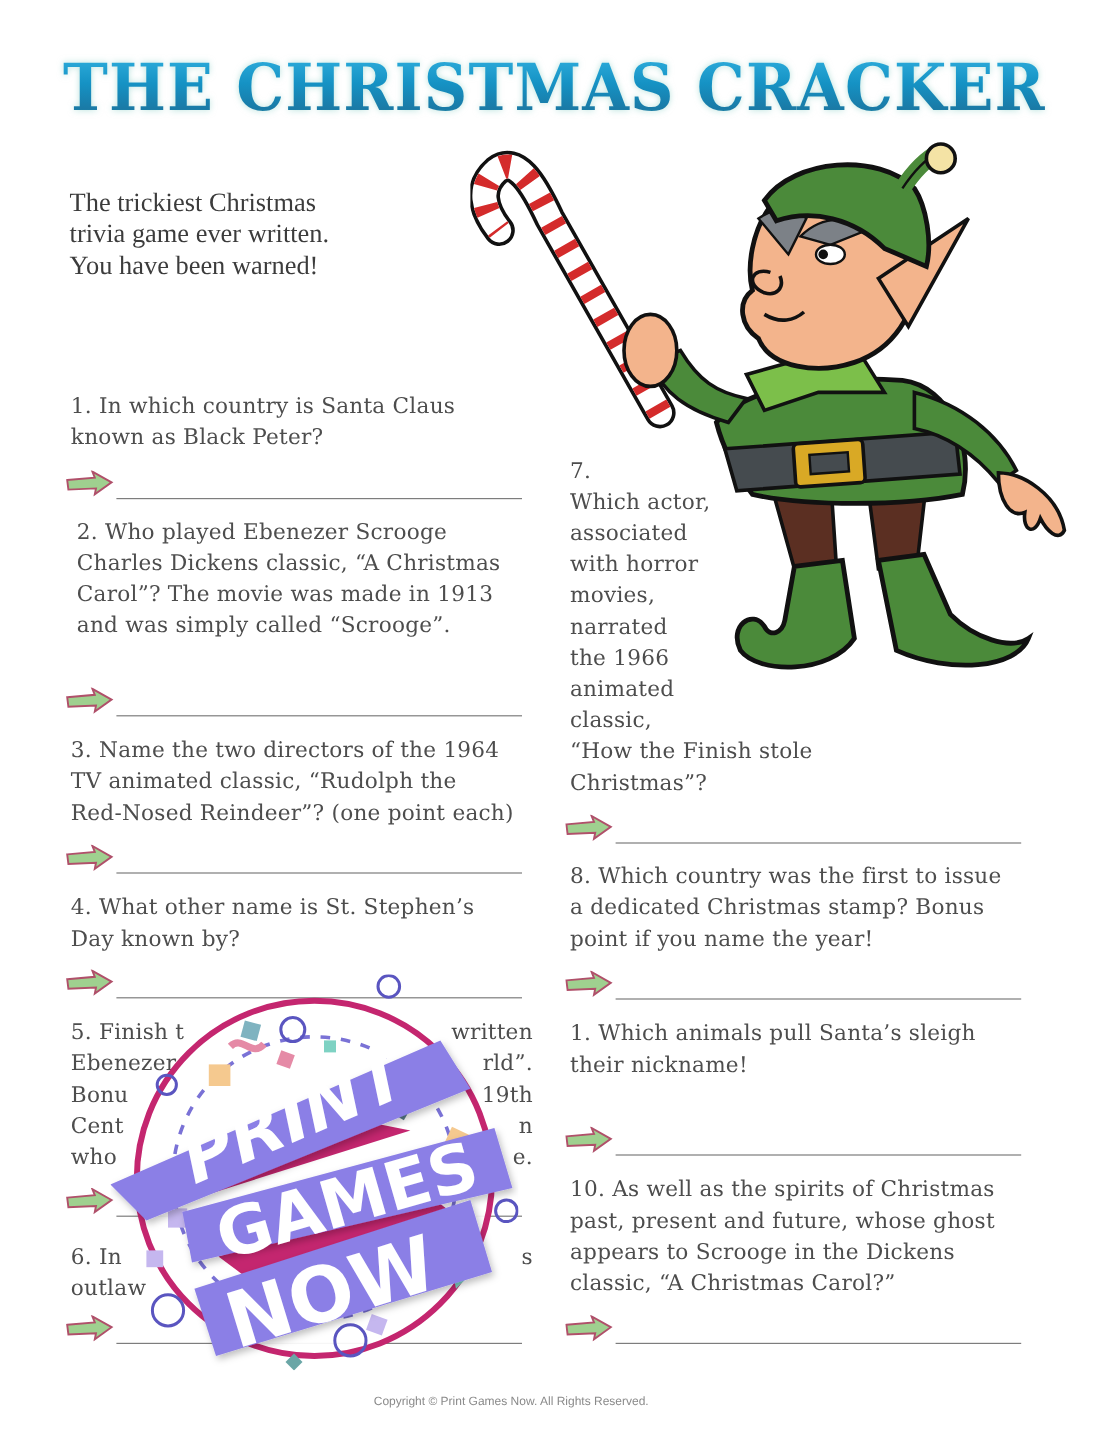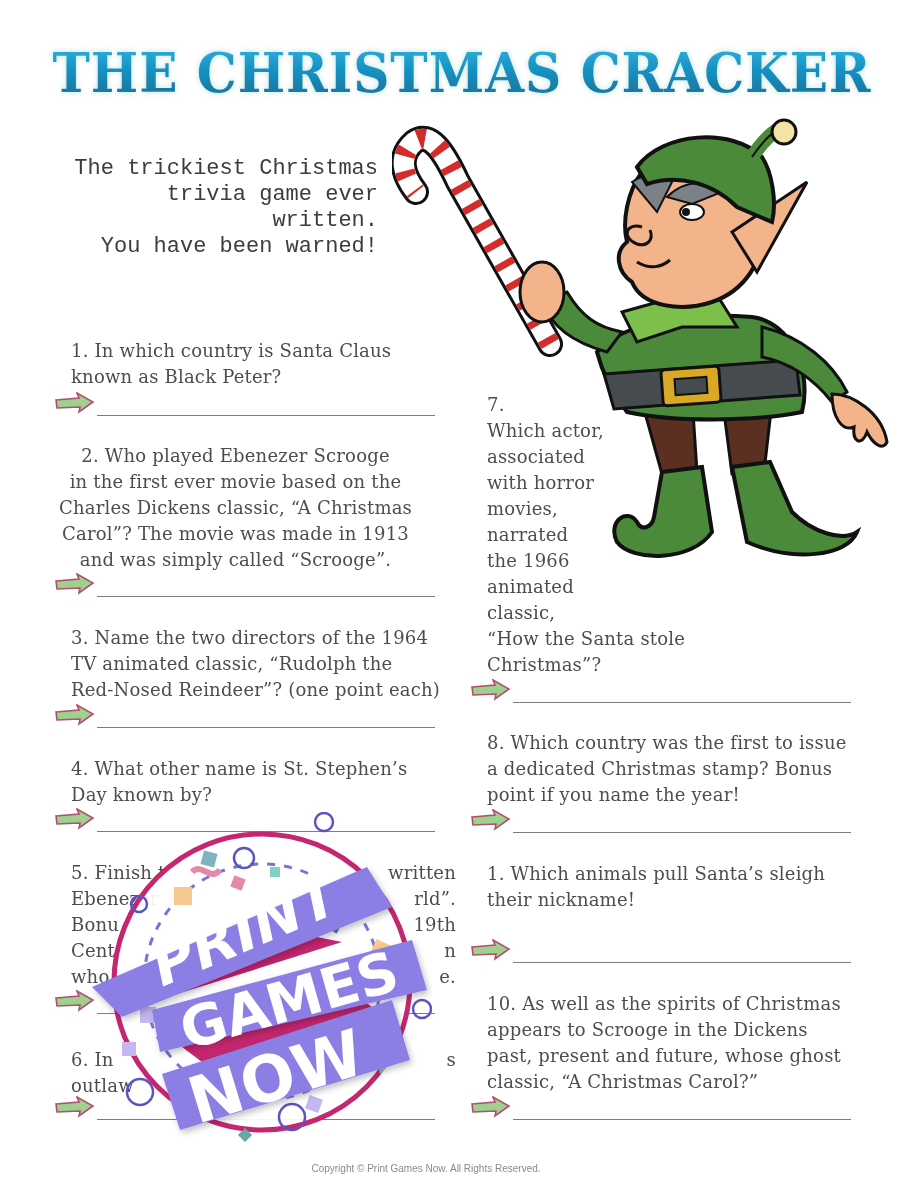--- a/index.html
+++ b/index.html
@@ -14,27 +14,27 @@
       font-family: "DejaVu Serif", serif; font-weight: bold; font-size: 54px;
       letter-spacing: 1px; line-height: 70px;
       color: #1a8fc2;
       background: linear-gradient(180deg, #38b8e6 0%, #1592c4 45%, #1a7aa6 75%, #3fb6a4 100%);
       -webkit-background-clip: text; background-clip: text;
       -webkit-text-fill-color: transparent;
       filter: drop-shadow(0 0 3px rgba(120,200,190,0.55));
       transform: scaleX(0.93);
     }
     .intro {
-      position: absolute; left: 58px; top: 156px; width: 320px; text-align: right;
-      font-family: Liberation Mono, monospace; font-size: 22px; line-height: 26px;
+      position: absolute; left: 58px; top: 156px; width: 320px; text-align: left;
+      font-family: Liberation Serif, serif; font-size: 22px; line-height: 26px;
       color: #3c3c3c;
     }
     .q {
       position: absolute; font-size: 18px; line-height: 26px; color: #4d4d4d;
-      letter-spacing: 0.2px; margin: 16px;
+      letter-spacing: 0.2px; margin: 4px;
     }
     .q span.line { display: block; white-space: nowrap; }
     .answer {
       position: absolute; height: 26px;
     }
     .answer .arrow {
       position: absolute; left: 0; top: 0; width: 40px; height: 22px;
     }
     .answer .rule {
       position: absolute; left: 42px; right: 0; bottom: 2px; height: 0;
@@ -109,23 +109,22 @@
   <span class="line">1. In which country is Santa Claus</span>
   <span class="line">known as Black Peter?</span>
 </div>
 <div class="answer" style="left:55px; top:392px; width:380px;">
   <svg class="arrow" viewBox="0 0 40 22">
       <path d="M1,8 L24,6 L22,1 L38,10 L24,20 L25,15 L2,16 Z" fill="#9fd08f" stroke="#b0506a" stroke-width="1.6"></path>
     </svg>
   <div class="rule"></div>
 </div>
 
-<div class="q" style="left:43px; top:427px;text-align:center;">
+<div class="q" style="left:60px; top:427px;">
   <span class="line">2. Who played Ebenezer Scrooge</span>
-  <span class="line">in the first ever movie based on the</span>
   <span class="line">Charles Dickens classic, “A Christmas</span>
   <span class="line">Carol”?  The movie was made in 1913</span>
   <span class="line">and was simply called “Scrooge”.</span>
 </div>
 <div class="answer" style="left:55px; top:573px; width:380px;">
   <svg class="arrow" viewBox="0 0 40 22">
       <path d="M1,8 L24,6 L22,1 L38,10 L24,20 L25,15 L2,16 Z" fill="#9fd08f" stroke="#b0506a" stroke-width="1.6"></path>
     </svg>
   <div class="rule"></div>
 </div>
@@ -191,21 +190,21 @@
 <div class="q" style="left:471px; top:376px;">
   <span class="line">7.</span>
   <span class="line">Which actor,</span>
   <span class="line">associated</span>
   <span class="line">with horror</span>
   <span class="line">movies,</span>
   <span class="line">narrated</span>
   <span class="line">the 1966</span>
   <span class="line">animated</span>
   <span class="line">classic,</span>
-  <span class="line">“How the Santa stole</span>
+  <span class="line">“How the Finish stole</span>
   <span class="line">Christmas”?</span>
 </div>
 <div class="answer" style="left:471px; top:679px; width:380px;">
   <svg class="arrow" viewBox="0 0 40 22">
       <path d="M1,8 L24,6 L22,1 L38,10 L24,20 L25,15 L2,16 Z" fill="#9fd08f" stroke="#b0506a" stroke-width="1.6"></path>
     </svg>
   <div class="rule"></div>
 </div>
 
 <div class="q" style="left:471px; top:714px;">
@@ -226,22 +225,22 @@
 </div>
 <div class="answer" style="left:471px; top:939px; width:380px;">
   <svg class="arrow" viewBox="0 0 40 22">
       <path d="M1,8 L24,6 L22,1 L38,10 L24,20 L25,15 L2,16 Z" fill="#9fd08f" stroke="#b0506a" stroke-width="1.6"></path>
     </svg>
   <div class="rule"></div>
 </div>
 
 <div class="q" style="left:471px; top:975px;">
   <span class="line">10. As well as the spirits of Christmas</span>
+  <span class="line">past, present and future, whose ghost</span>
   <span class="line">appears to Scrooge in the Dickens</span>
-  <span class="line">past, present and future, whose ghost</span>
   <span class="line">classic, “A Christmas Carol?”</span>
 </div>
 <div class="answer" style="left:471px; top:1096px; width:380px;">
   <svg class="arrow" viewBox="0 0 40 22">
       <path d="M1,8 L24,6 L22,1 L38,10 L24,20 L25,15 L2,16 Z" fill="#9fd08f" stroke="#b0506a" stroke-width="1.6"></path>
     </svg>
   <div class="rule"></div>
 </div>
 
 <svg class="logo" viewBox="0 0 340 330">

